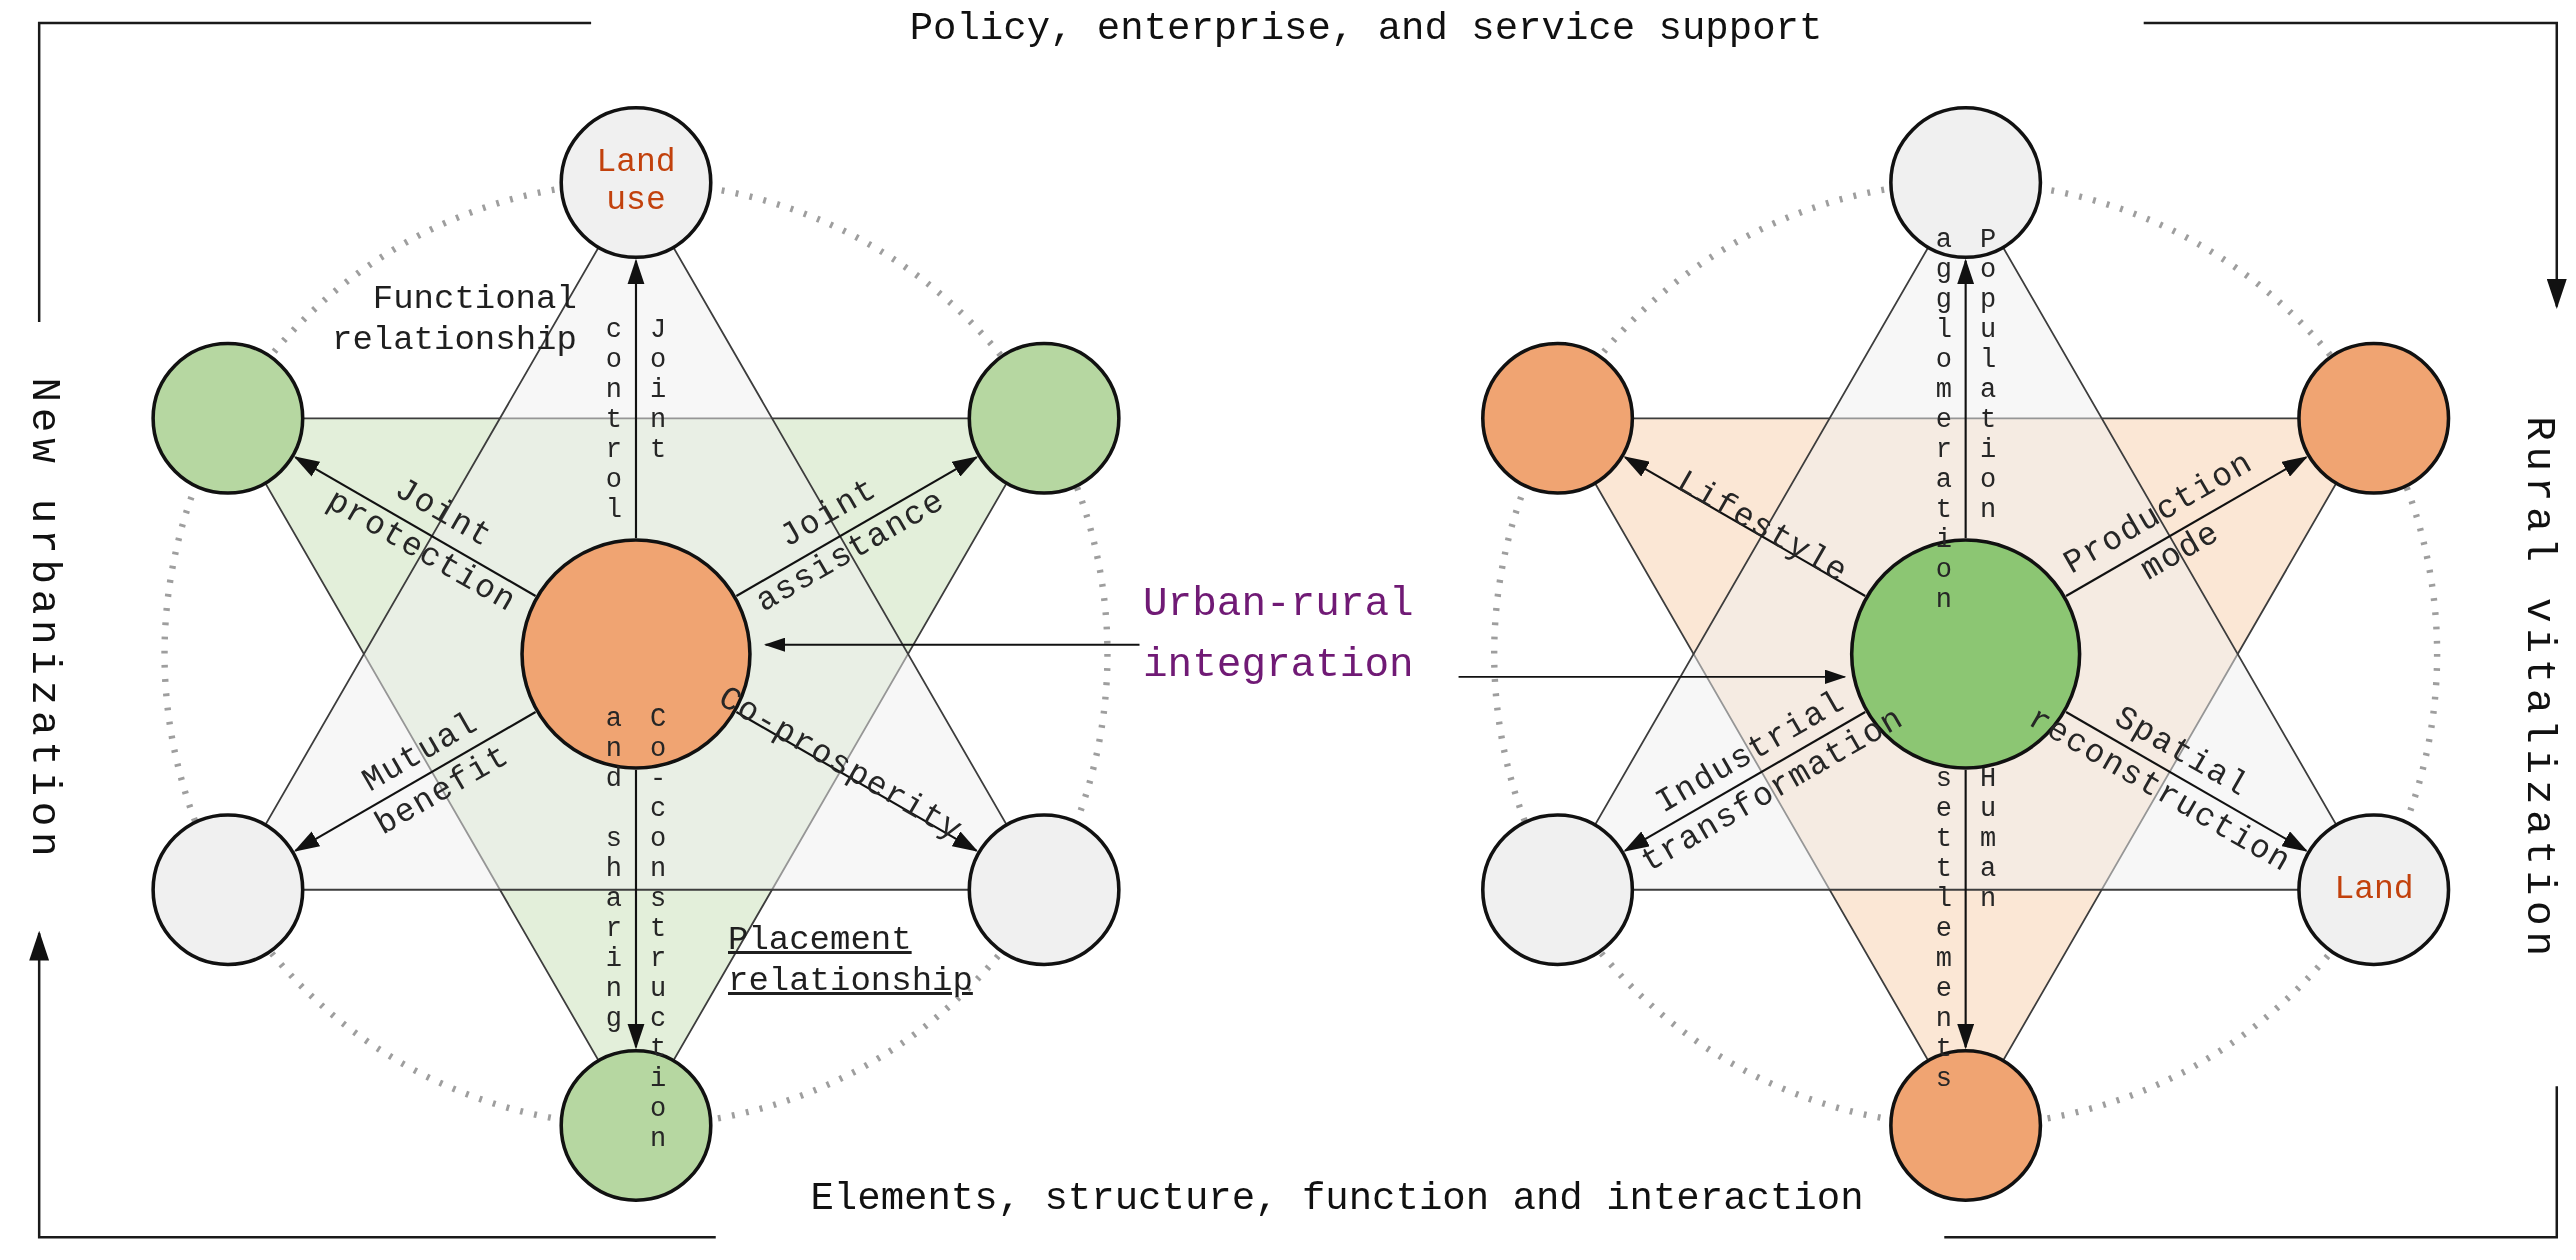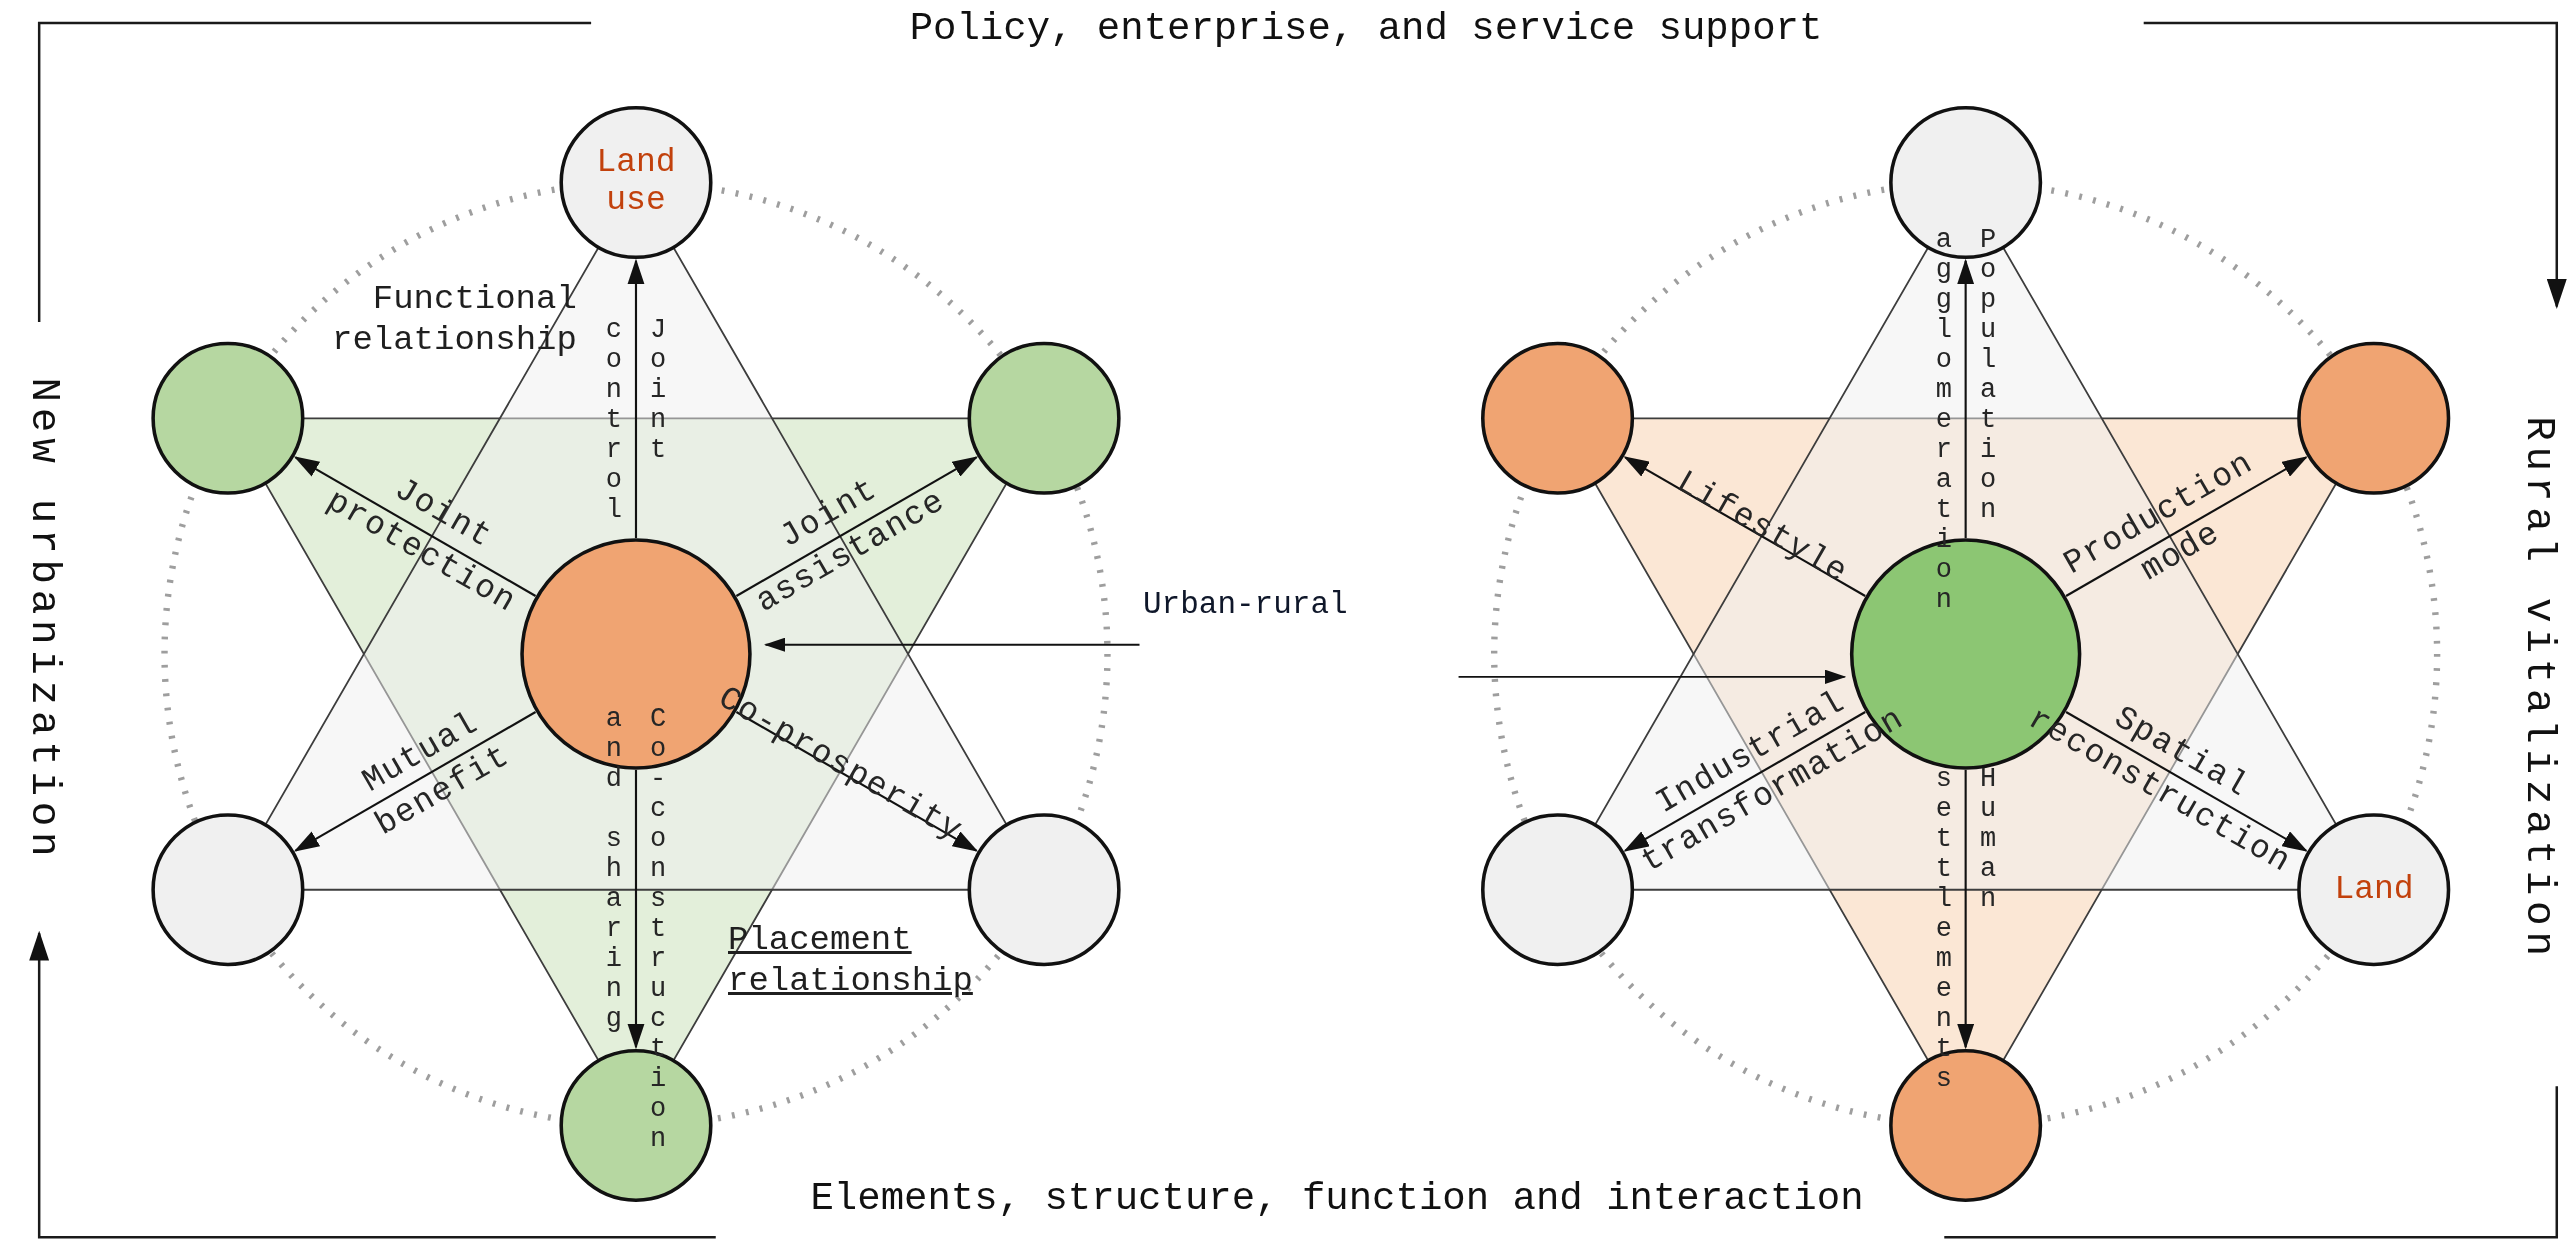--- a/index.html
+++ b/index.html
@@ -23,24 +23,24 @@
   .side-label{
     position:absolute;
     transform:translate(-50%,-50%) rotate(90deg);
     font-size:41px;
     letter-spacing:5.7px;
     white-space:nowrap;
     color:#111;
   }
   .center-label{
     position:absolute;
-    font-size:31px;
+    font-size:41px;
     line-height:61px;
     white-space:nowrap;
-    color:#0f172a;
+    color:#701a75;
   }
   .outer-label{
     position:absolute;
     font-size:34px;
     line-height:41px;
     white-space:nowrap;
     color:#1f1f1f;
   }
   .node-label{
     position:absolute;
@@ -147,20 +147,21 @@
     <line x1="2048" y1="950" x2="2590" y2="950" stroke="#111" stroke-width="2.5" marker-end="url(#ah)"></line>
   </svg>
 
   <div class="title" style="left:1337px; top:1177px;">Elements, structure, function and interaction</div>
   <div class="title" style="left:1366px; top:7.1px;">Policy, enterprise, and service support</div>
   <div class="side-label" style="left:44px; top:620px;">New urbanization</div>
   <div class="side-label" style="left:2539px; top:689px;">Rural vitalization</div>
 
   <div class="center-label" style="left:1143px; top:574px;">
     <div>Urban-rural</div>
+    <div>integration</div>
   </div>
 
   <div class="node-label" style="left:636px; top:182px;">
     <div>Land</div>
     <div>use</div>
   </div>
 
   <div class="outer-label" style="left:332px; top:279px;text-align:right;">
     <div>Functional</div>
     <div>relationship</div>

